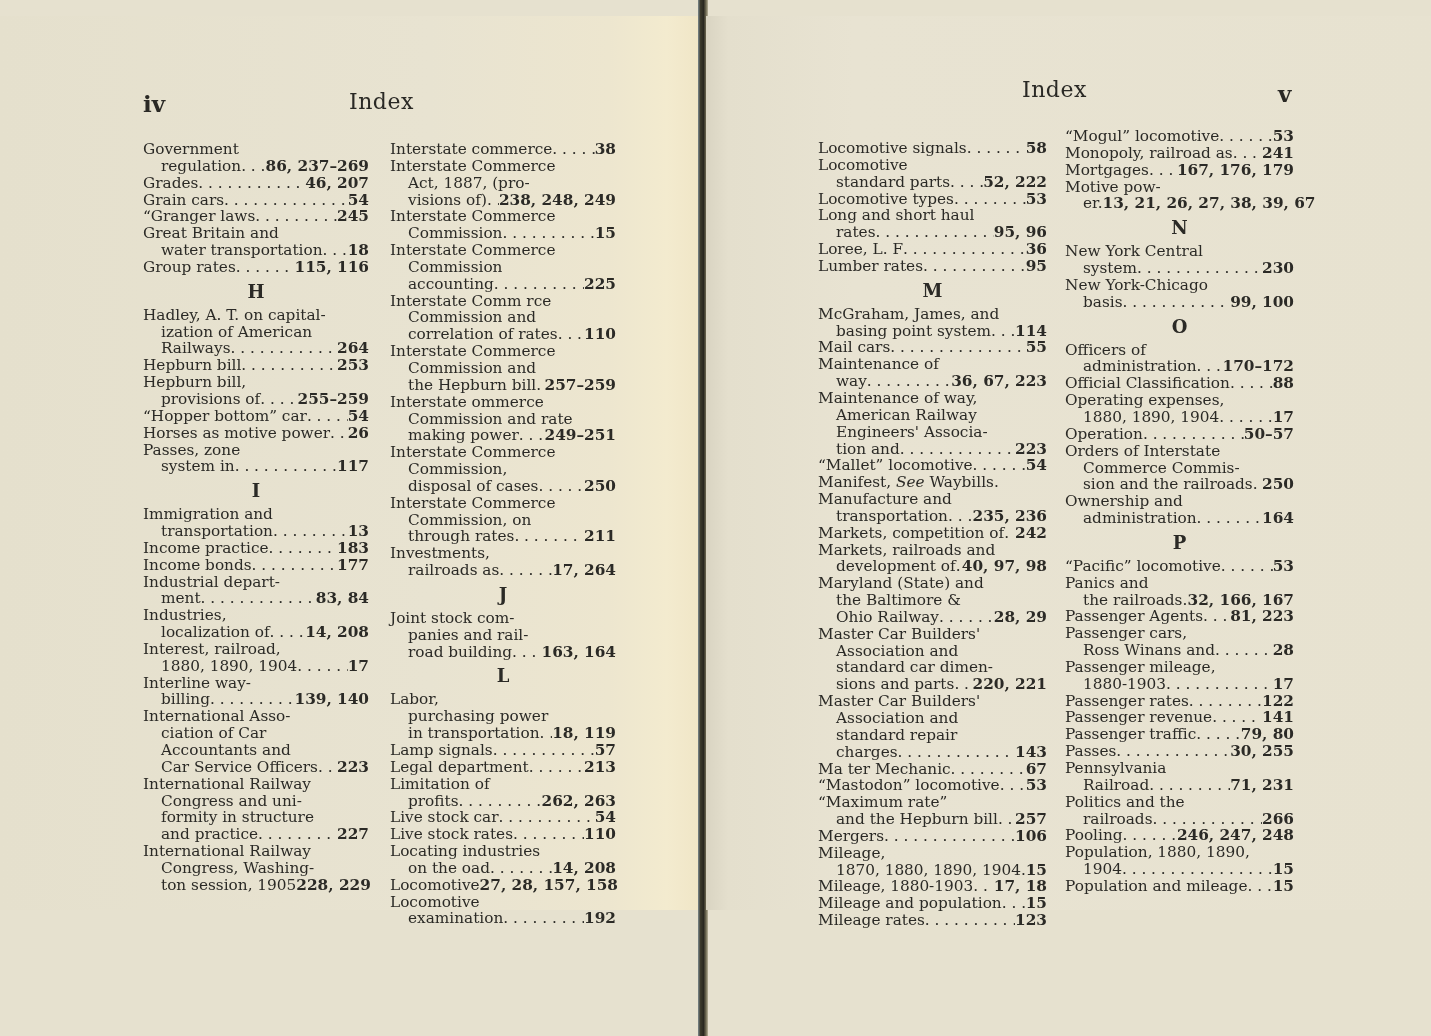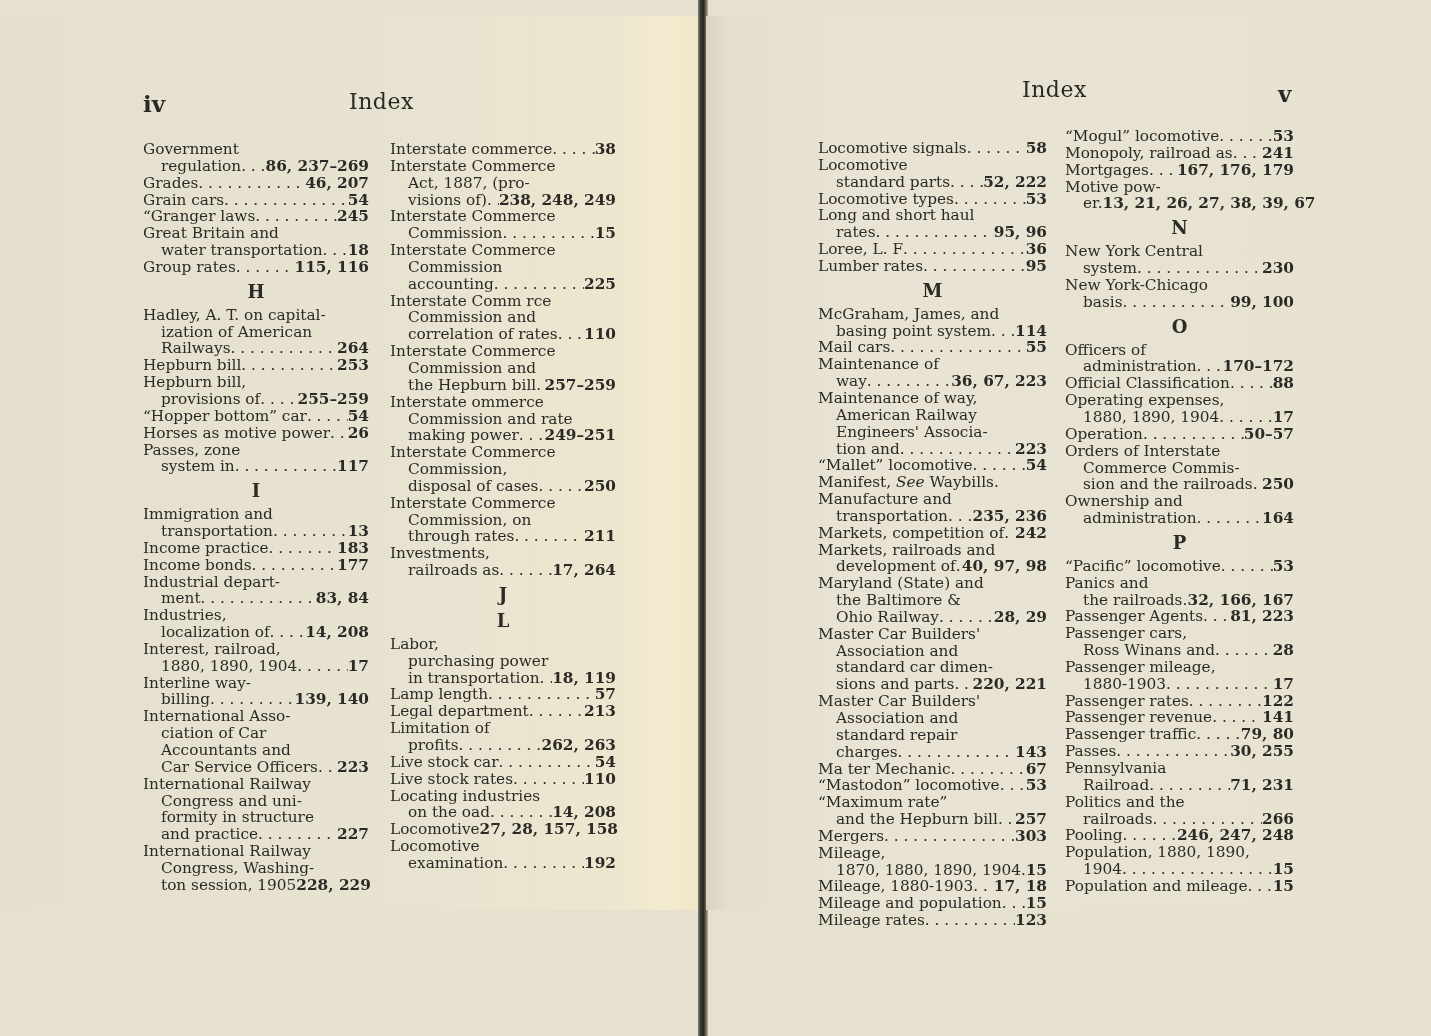--- a/index.html
+++ b/index.html
@@ -390,37 +390,50 @@
           <div class="line">
             <span class="txt">Investments,</span>
           </div>
           <div class="line cont">
             <span class="txt">railroads as</span>
             <span class="leader"></span>
             <span class="pages">17, 264</span>
           </div>
         </div>
         <div class="letter">J</div>
+        <div class="entry">
+          <div class="line">
+            <span class="txt">Joint stock com-</span>
+          </div>
+          <div class="line cont">
+            <span class="txt">panies and rail-</span>
+          </div>
+          <div class="line cont">
+            <span class="txt">road building</span>
+            <span class="leader"></span>
+            <span class="pages">163, 164</span>
+          </div>
+        </div>
         <div class="letter">L</div>
         <div class="entry">
           <div class="line">
             <span class="txt">Labor,</span>
           </div>
           <div class="line cont">
             <span class="txt">purchasing power</span>
           </div>
           <div class="line cont">
             <span class="txt">in transportation</span>
             <span class="leader"></span>
             <span class="pages">18, 119</span>
           </div>
         </div>
         <div class="entry">
           <div class="line">
-            <span class="txt">Lamp length</span>
+            <span class="txt">Lamp signals</span>
             <span class="leader"></span>
             <span class="pages">57</span>
           </div>
         </div>
         <div class="entry">
           <div class="line">
             <span class="txt">Legal department</span>
             <span class="leader"></span>
             <span class="pages">213</span>
           </div>
@@ -682,21 +695,21 @@
           <div class="line cont">
             <span class="txt">and the Hepburn bill</span>
             <span class="leader"></span>
             <span class="pages">257</span>
           </div>
         </div>
         <div class="entry">
           <div class="line">
             <span class="txt">Mergers</span>
             <span class="leader"></span>
-            <span class="pages">303</span>
+            <span class="pages">106</span>
           </div>
         </div>
         <div class="entry">
           <div class="line">
             <span class="txt">Mileage,</span>
           </div>
           <div class="line cont">
             <span class="txt">1870, 1880, 1890, 1904</span>
             <span class="leader"></span>
             <span class="pages">15</span>

